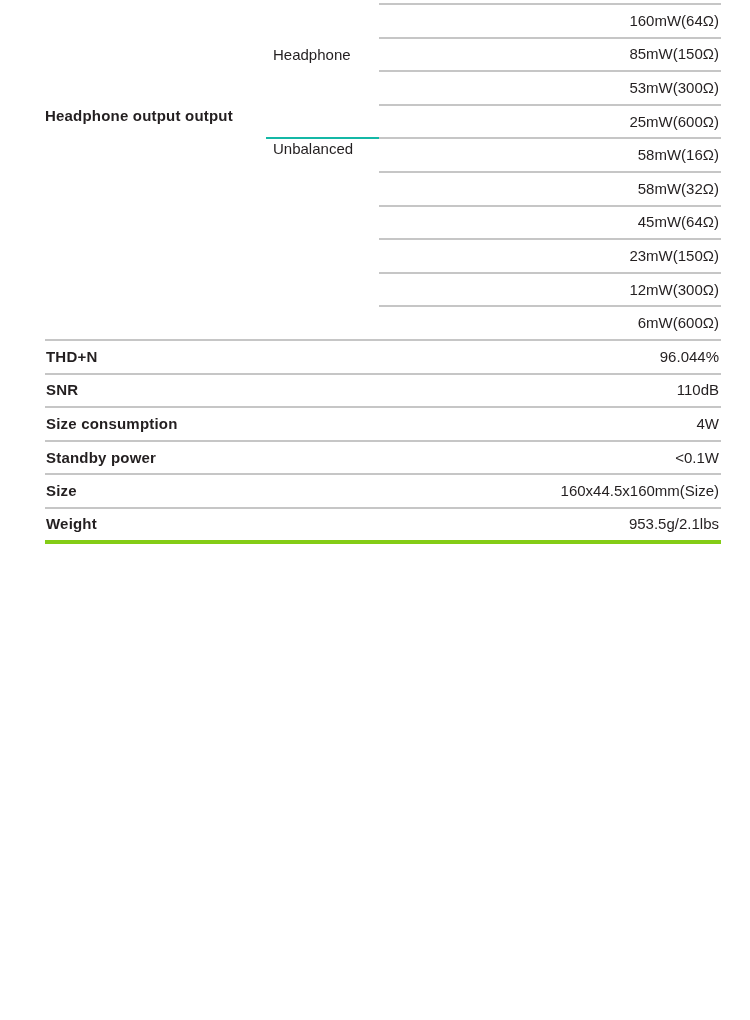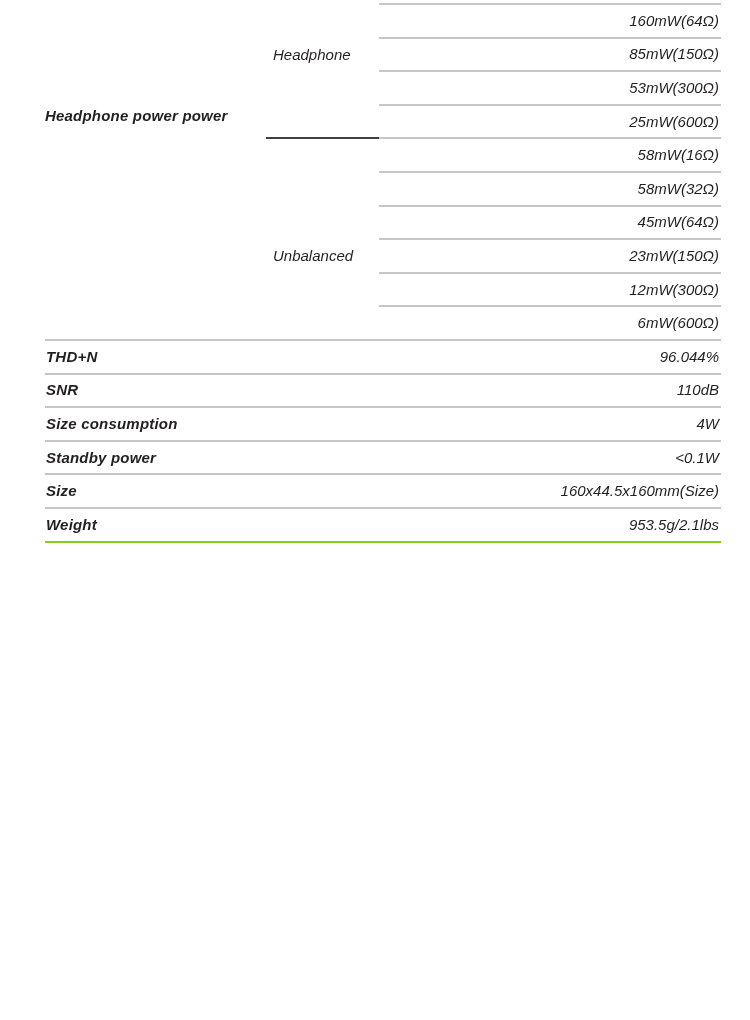--- a/index.html
+++ b/index.html
@@ -27,64 +27,62 @@
   col.c1 { width: 221px; }
   col.c2 { width: 113px; }
   col.c3 { width: 342px; }
   tr { height: 33.6px; }
   td {
     padding: 0;
     vertical-align: middle;
     line-height: 20px;
     overflow: hidden;
     white-space: nowrap;
-    font-style: italic;
   }
   td.val {
     border-top: 2px solid #c6c6c6;
     text-align: right;
     padding-right: 2px;
     font-weight: 400;
   }
   td.rowhead {
     vertical-align: top;
     padding-top: 102px;
     font-weight: bold;
     letter-spacing: 0.2px;
   }
   td.group {
     vertical-align: top;
     padding-left: 7px;
     font-weight: 400;
   }
   td.group-balanced { padding-top: 41px; }
   td.group-unbalanced {
-    border-top: 2px solid #404040;
-    padding-top: 107px;
+    border-top: 2px solid #14b8a6;
   }
   td.spec-label {
     border-top: 2px solid #c6c6c6;
     font-weight: bold;
     padding-left: 1px;
     letter-spacing: 0.2px;
   }
-  tr.last td { border-bottom: 2px solid #84cc16; }
+  tr.last td { border-bottom: 4px solid #84cc16; }
 </style>
 </head>
 <body>
 
 <table class="spec-table">
   <colgroup>
     <col class="c1">
       <col class="c2">
       <col class="c3">
   </colgroup>
   <tbody>
     <tr>
-      <td class="rowhead" rowspan="10">Headphone power power</td>
+      <td class="rowhead" rowspan="10">Headphone output output</td>
       <td class="group group-balanced" rowspan="4">Headphone</td>
       <td class="val">160mW(64Ω)</td>
     </tr>
     <tr>
       <td class="val">85mW(150Ω)</td>
     </tr>
     <tr>
       <td class="val">53mW(300Ω)</td>
     </tr>
     <tr>

